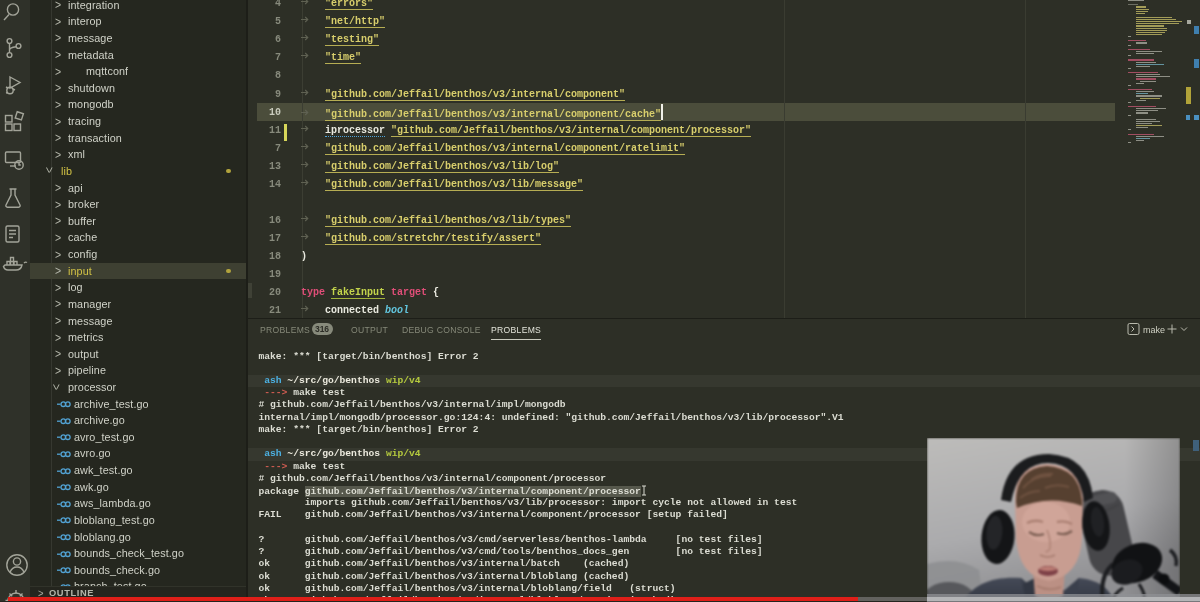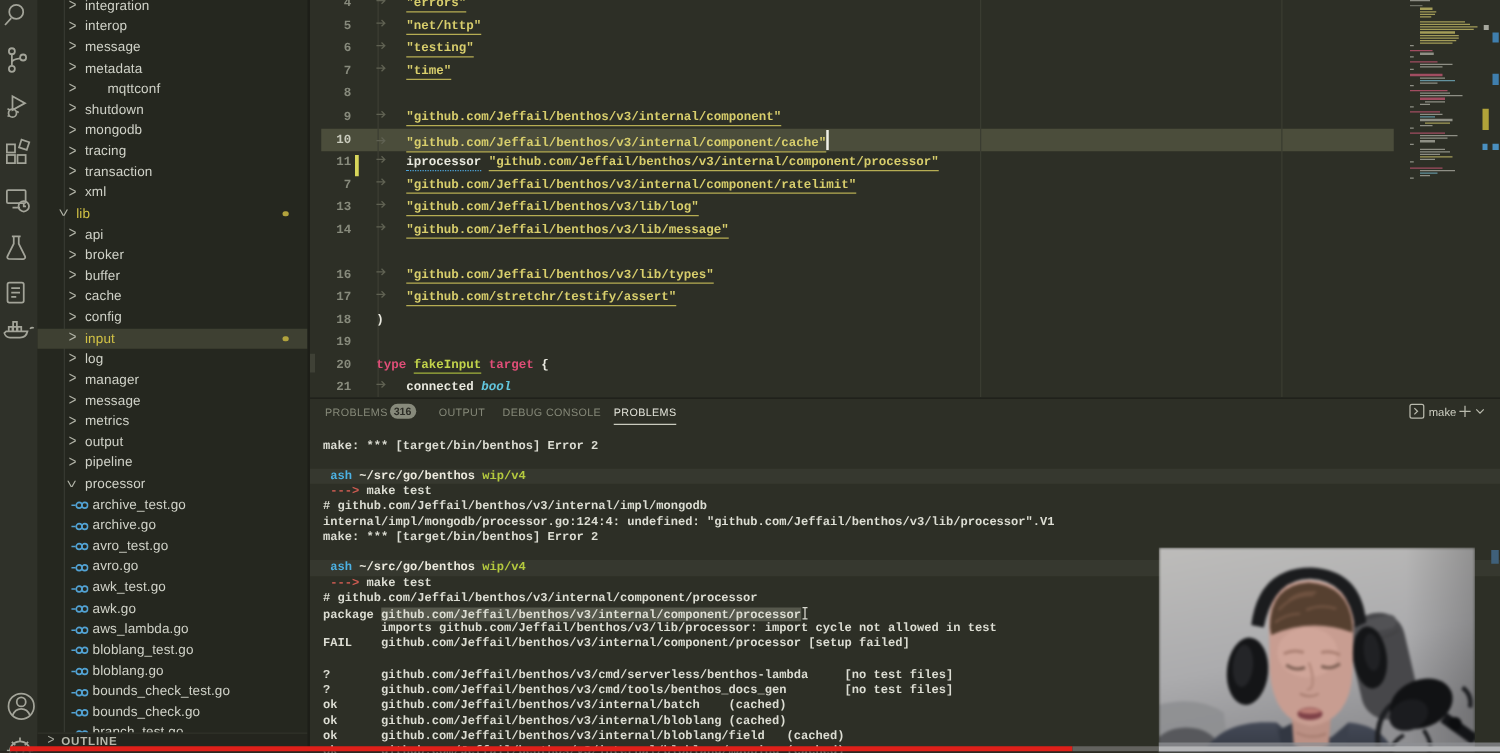--- a/index.html
+++ b/index.html
@@ -472,21 +472,21 @@
 <div class="tline" style="top:153.7px"># github.com/Jeffail/benthos/v3/internal/component/processor</div>
 <div class="tline" style="top:165.9px">package <span class="tsel">github.com/Jeffail/benthos/v3/internal/component/processor</span><span class="ibeam"><svg width="6" height="11" viewBox="0 0 6 11">
             <path d="M1 1 h4 M3 1 v9 M1 10 h4" stroke="#d8d9cf" stroke-width="1" fill="none"></path>
           </svg></span></div>
 <div class="tline" style="top:178.1px">        imports github.com/Jeffail/benthos/v3/lib/processor: import cycle not allowed in test</div>
 <div class="tline" style="top:190.4px">FAIL    github.com/Jeffail/benthos/v3/internal/component/processor [setup failed]</div>
 <div class="tline" style="top:214.8px">?       github.com/Jeffail/benthos/v3/cmd/serverless/benthos-lambda     [no test files]</div>
 <div class="tline" style="top:227.0px">?       github.com/Jeffail/benthos/v3/cmd/tools/benthos_docs_gen        [no test files]</div>
 <div class="tline" style="top:239.2px">ok      github.com/Jeffail/benthos/v3/internal/batch    (cached)</div>
 <div class="tline" style="top:251.5px">ok      github.com/Jeffail/benthos/v3/internal/bloblang (cached)</div>
-<div class="tline" style="top:263.7px">ok      github.com/Jeffail/benthos/v3/internal/bloblang/field   (cached)</div>
+<div class="tline" style="top:263.7px">ok      github.com/Jeffail/benthos/v3/internal/bloblang/field   (struct)</div>
 <div class="tline" style="top:275.9px">ok      github.com/Jeffail/benthos/v3/internal/bloblang/mapping (cached)</div>
 </div>
 <div id="tscroll"></div>
 <div id="webcam"><svg width="253" height="164" viewBox="0 0 253 164" preserveAspectRatio="none">
 <defs>
 <linearGradient id="bgw" x1="0" y1="0" x2="0.3" y2="1">
 <stop offset="0" stop-color="#bdbcba"></stop>
             <stop offset="0.6" stop-color="#ababad"></stop>
             <stop offset="1" stop-color="#8f8f92"></stop>
 </linearGradient>

